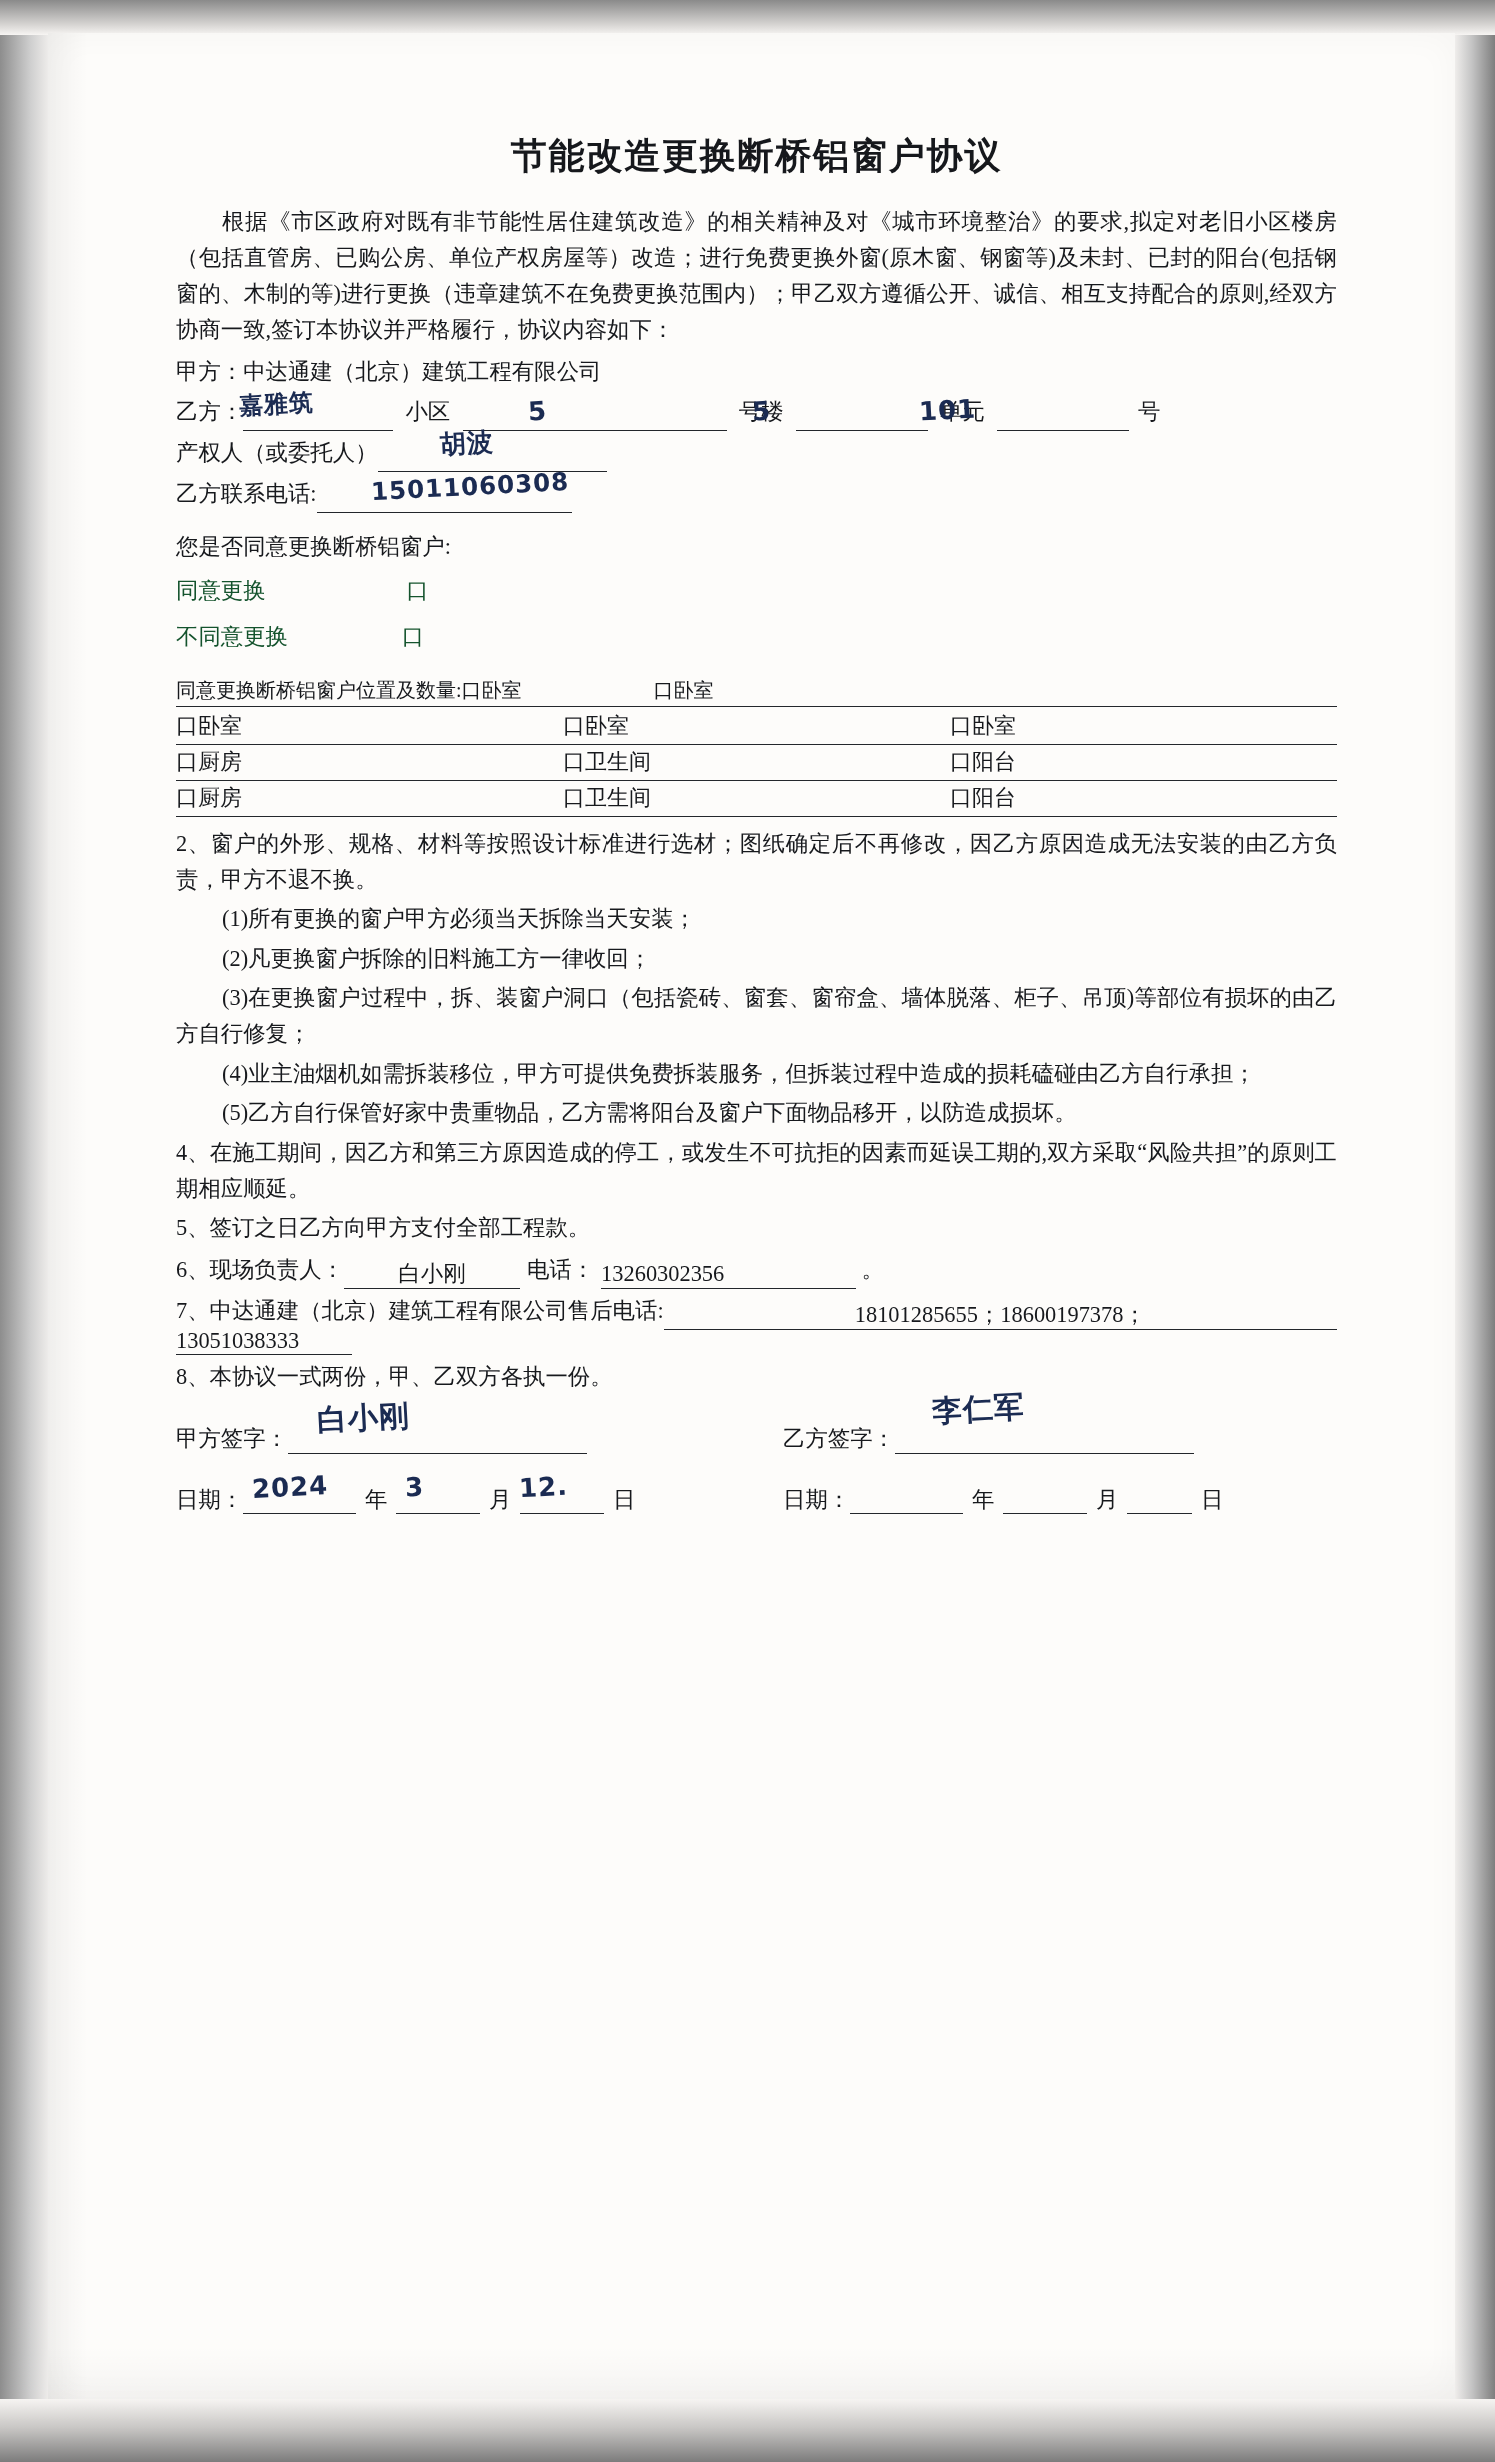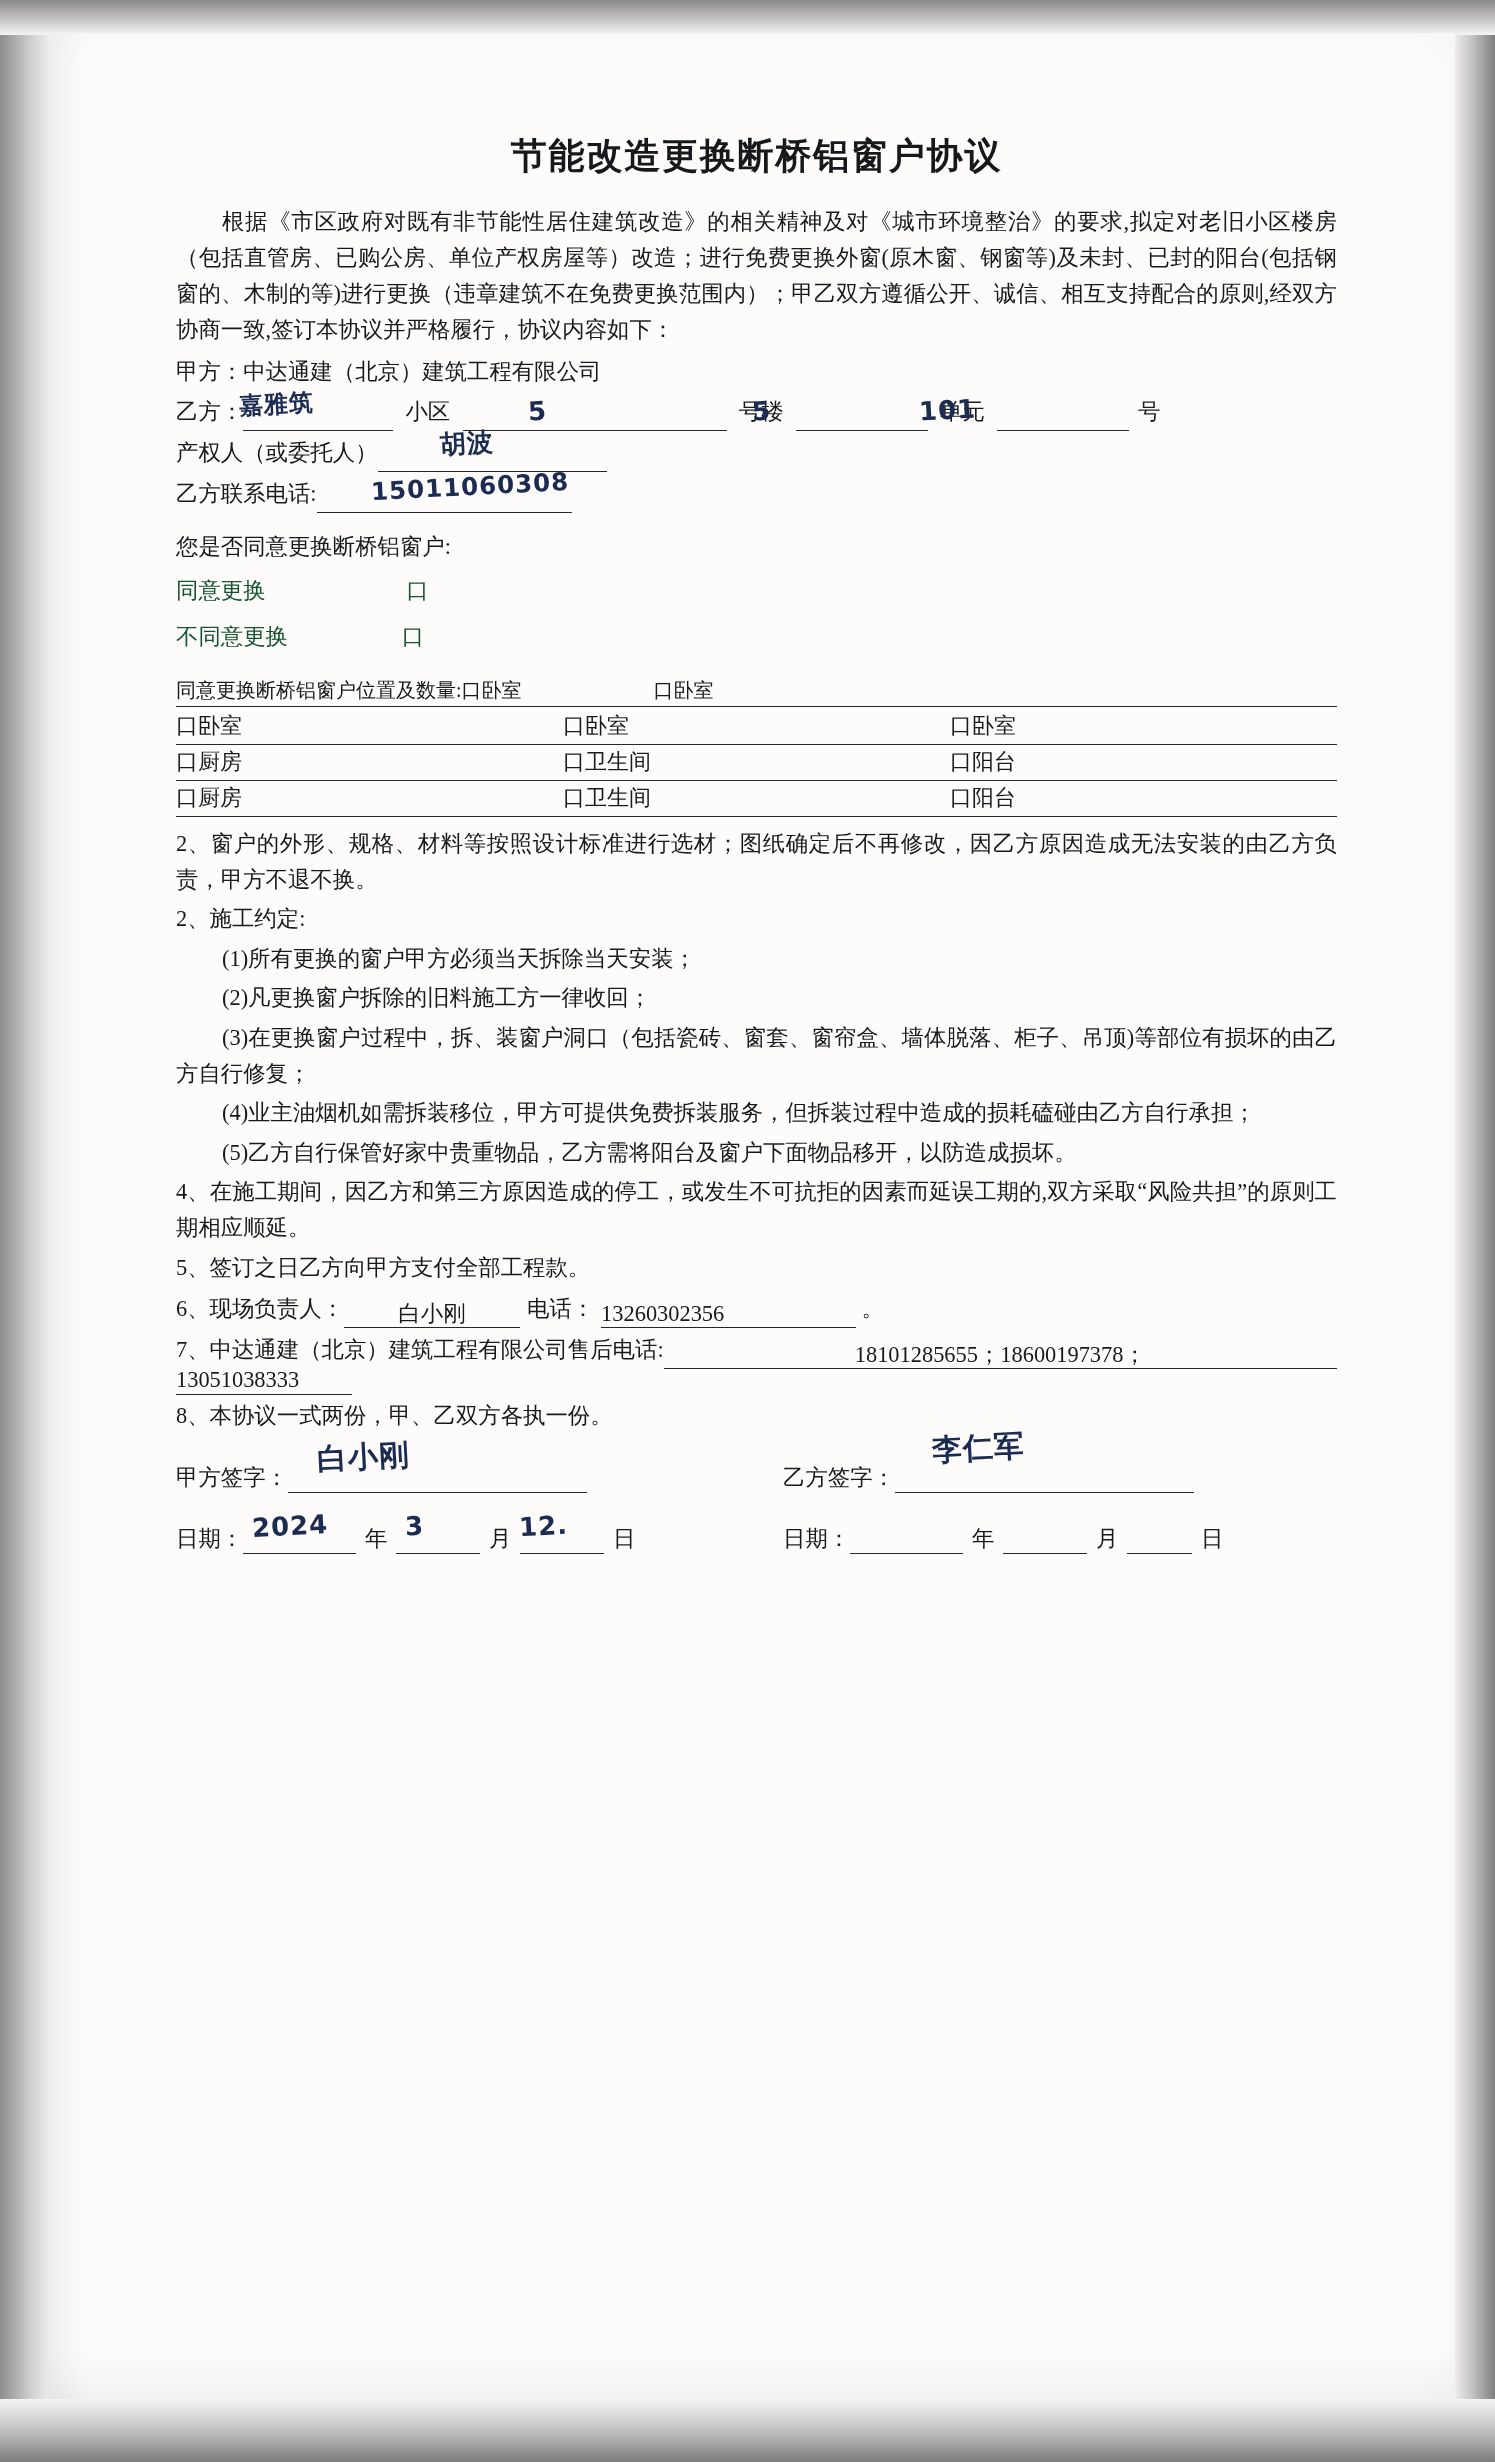--- a/index.html
+++ b/index.html
@@ -179,21 +179,21 @@
     display: flex;
     margin-top: 30px;
     font-size: 22.4px;
     color: #17191d;
     align-items: flex-end;
     position: relative;
   }
   .date-row .half {
     flex: 1 1 0;
     display: flex;
-    align-items: flex-end;
+    align-items: center;
     position: relative;
   }
   .dl { border-bottom: 1.4px solid #24272c; height: 28px; }
   .w90 { width: 84px; }
   .w70 { width: 65px; }
   .w120 { width: 113px; }
 </style>
 </head>
 <body>
 
@@ -274,21 +274,20 @@
         <span class="c">口阳台</span>
       </div>
       <div class="r">
         <span class="c">口厨房</span>
         <span class="c">口卫生间</span>
         <span class="c">口阳台</span>
       </div>
     </div>
 
     <p class="para" style="margin-top:8.8px;">2、窗户的外形、规格、材料等按照设计标准进行选材；图纸确定后不再修改，因乙方原因造成无法安装的由乙方负责，甲方不退不换。</p>
-    <p class="para">2、施工约定:</p>
     <p class="para sub">(1)所有更换的窗户甲方必须当天拆除当天安装；</p>
     <p class="para sub">(2)凡更换窗户拆除的旧料施工方一律收回；</p>
     <p class="para sub">(3)在更换窗户过程中，拆、装窗户洞口（包括瓷砖、窗套、窗帘盒、墙体脱落、柜子、吊顶)等部位有损坏的由乙方自行修复；</p>
     <p class="para sub">(4)业主油烟机如需拆装移位，甲方可提供免费拆装服务，但拆装过程中造成的损耗磕碰由乙方自行承担；</p>
     <p class="para sub">(5)乙方自行保管好家中贵重物品，乙方需将阳台及窗户下面物品移开，以防造成损坏。</p>
 
 
     <p class="para">4、在施工期间，因乙方和第三方原因造成的停工，或发生不可抗拒的因素而延误工期的,双方采取“风险共担”的原则工期相应顺延。</p>
     <p class="para">5、签订之日乙方向甲方支付全部工程款。</p>
 

